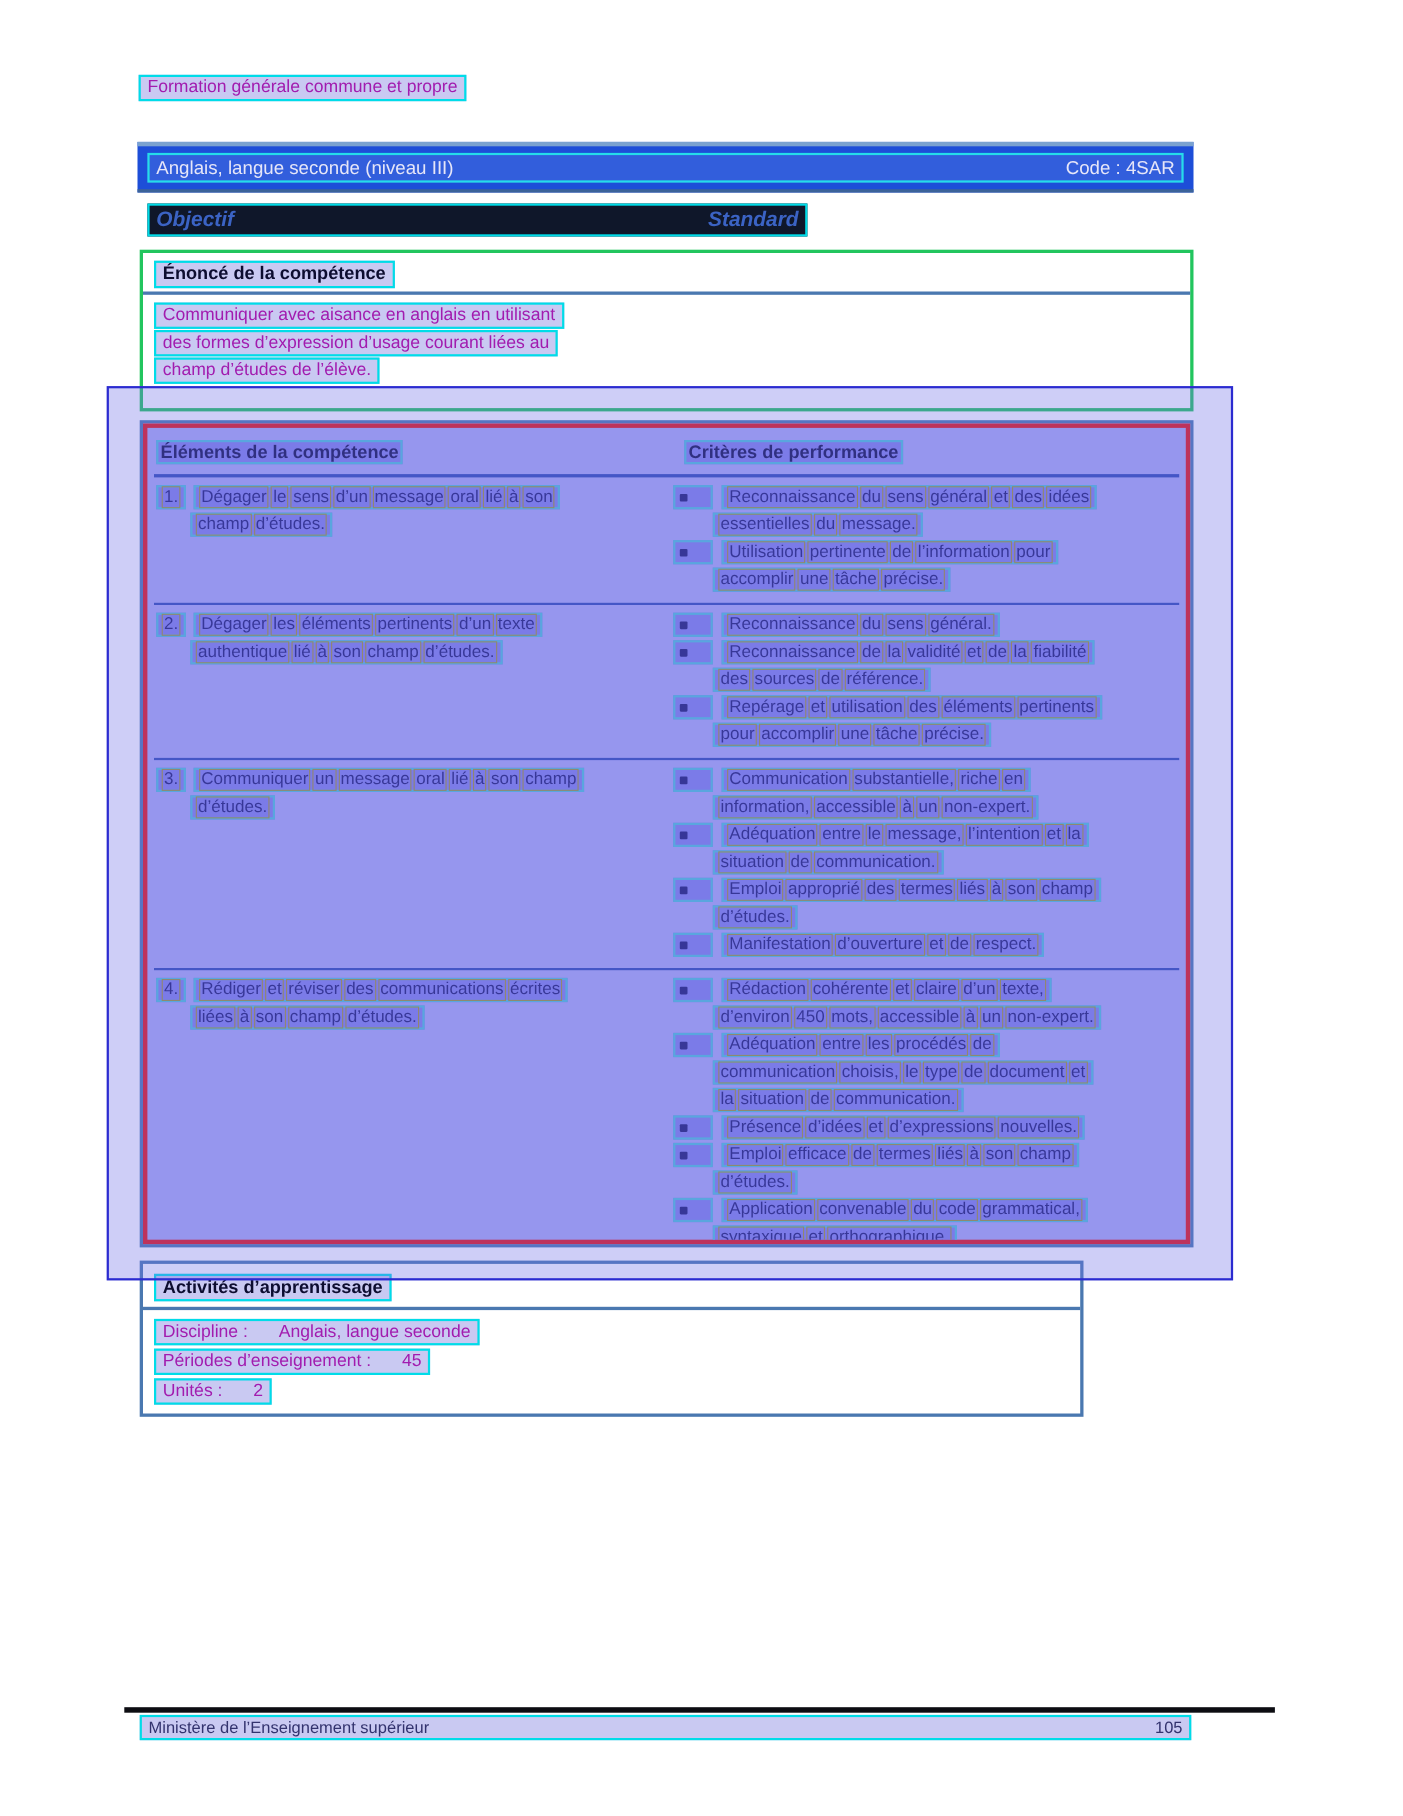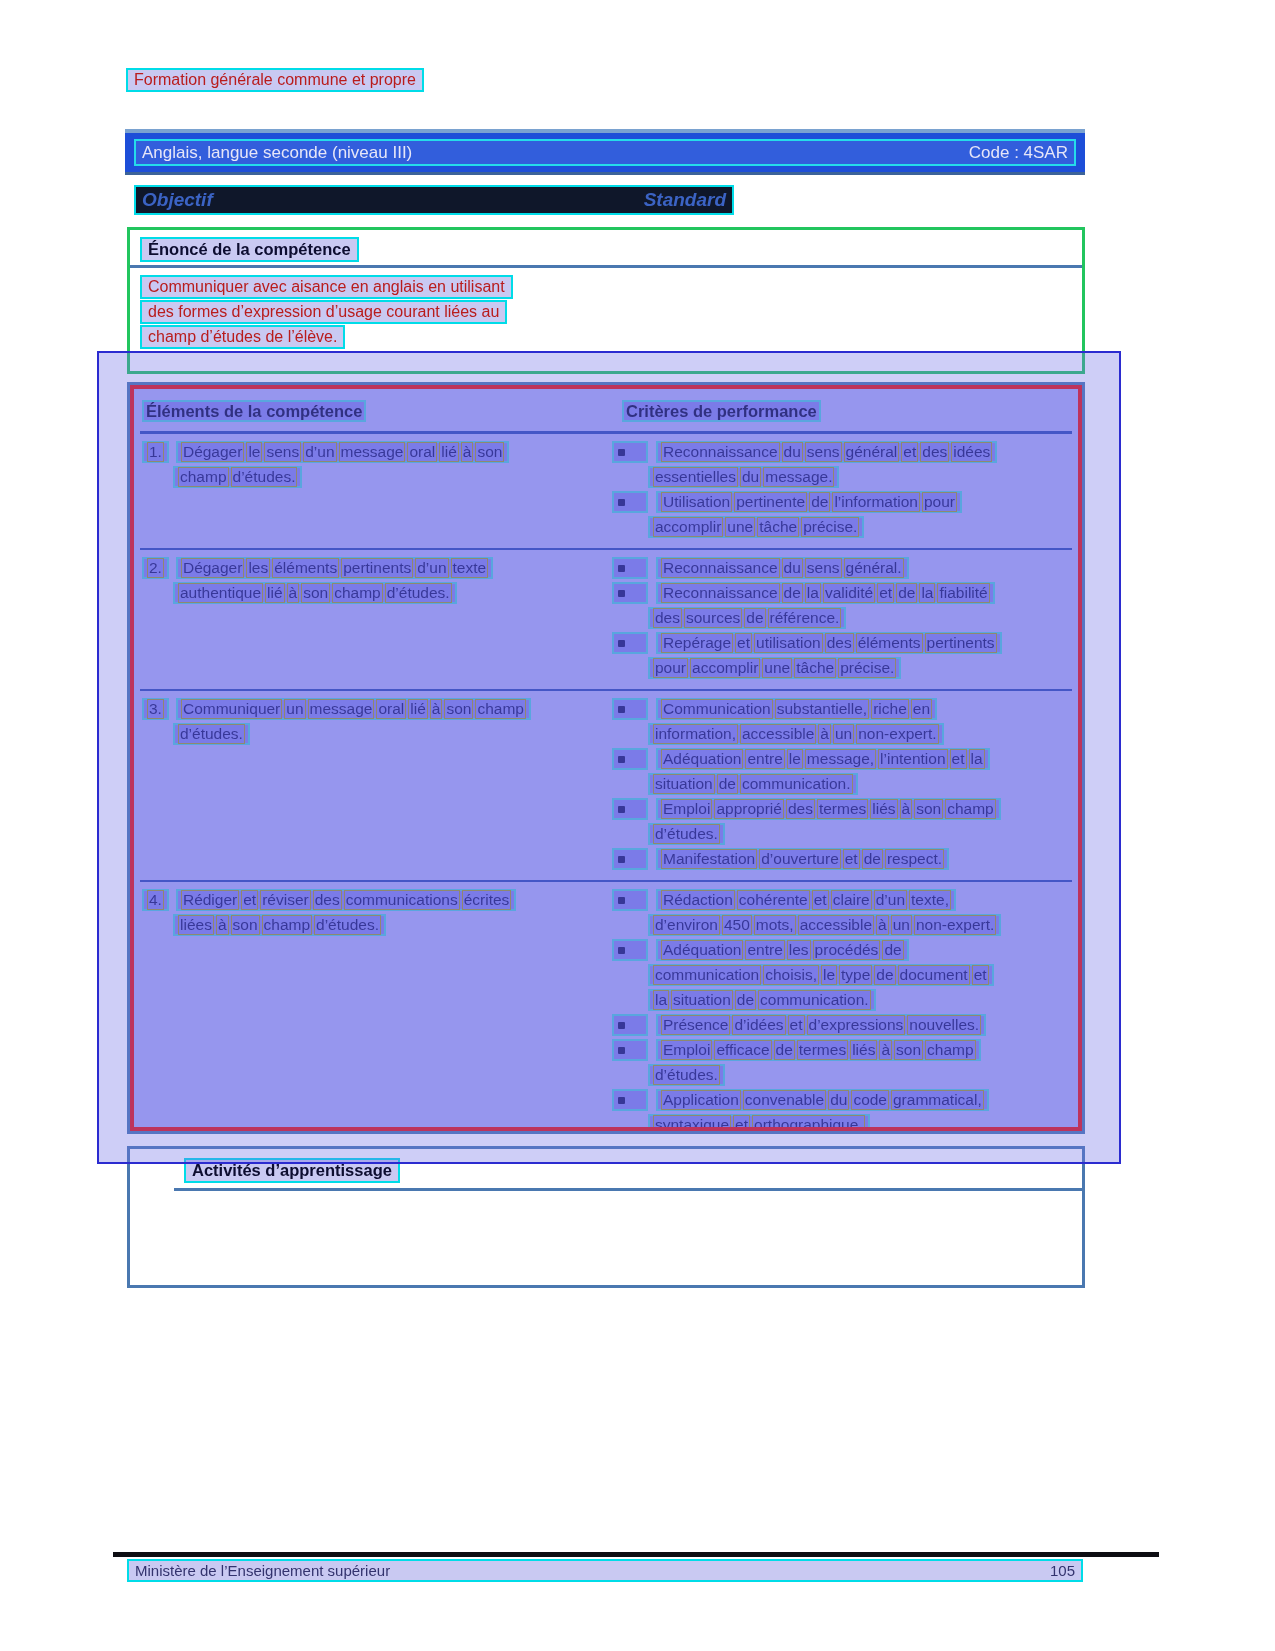--- a/index.html
+++ b/index.html
@@ -6,21 +6,21 @@
   body {
     width:1275px; height:1651px; position:relative; background:#ffffff;
     font-family:"Liberation Sans", sans-serif; color:#1b1b70;
     overflow:hidden;
   }
   .abs { position:absolute; }
 
   
   .hl {
     display:inline-block; background:#c9c9f2; border:2px solid #00dce8;
-    padding:1px 6px; color:#b91c1c; white-space:nowrap;
+    padding:1px 6px; color:#a21caf; white-space:nowrap;
   }
 
   
   #top-label { left:126px; top:68px; font-size:16px; }
 
   
   #header-bar {
     left:125px; top:129px; width:960px; height:46px; background:#1d4ed8;
     border-top:4px solid #7aa2d0; border-bottom:3px solid #3c6399; box-sizing:border-box;
   }
@@ -83,22 +83,22 @@
   .w { outline:1px solid rgba(163,148,40,0.95); padding:0 1px; margin:0 2px; white-space:pre; }
   .el-line, .cr-line { display:flex; margin:0 0 3px 2px; }
   .numbox { margin-right:7px; }
   .el-cont { margin-left:33px; }
   .cr-cont { margin-left:38px; }
   .bullet-box { width:28px; margin-right:8px; justify-content:flex-start; }
   .bullet-dot { width:7px; height:7px; background:#1b1b70; border-radius:1px; margin-left:2px; }
 
   
   #activites-box {
-    left:127px; top:1146px; width:958px; height:142px; box-sizing:border-box;
-    border:3px solid #4a78b0; background:#ffffff;padding-left:44px;
+    left:127px; top:1146px; width:858px; height:142px; box-sizing:border-box;
+    border:3px solid #4a78b0; background:#ffffff;
   }
   #activites-box .box-title-row { height:42px; border-bottom:3px solid #4a78b0; padding:9px 0 0 10px; box-sizing:border-box; }
   #activites-rows { padding:8px 0 0 10px; }
   #activites-rows .act-row { margin-bottom:3px; font-size:16px; }
   .act-val { margin-left:28px; }
 
   
   #footer-rule { left:113px; top:1552px; width:1046px; height:5px; background:#0d0d12; }
   #footer-row {
     left:127px; top:1559px; width:956px; box-sizing:border-box;
@@ -532,19 +532,24 @@
       </div>
   </div>
 </div>
 
 <div class="abs" id="big-overlay"></div>
 
 <div class="abs" id="activites-box">
   <div class="box-title-row">
     <span class="hl box-title">Activités d’apprentissage</span>
   </div>
+  <div id="activites-rows">
+      <div class="act-row"><span class="hl"><span>Discipline :</span><span class="act-val">Anglais, langue seconde</span></span></div>
+      <div class="act-row"><span class="hl"><span>Périodes d’enseignement :</span><span class="act-val">45</span></span></div>
+      <div class="act-row"><span class="hl"><span>Unités :</span><span class="act-val">2</span></span></div>
+    </div>
 </div>
 
 <div class="abs" id="footer-rule"></div>
 <div class="abs" id="footer-row">
   <span>Ministère de l’Enseignement supérieur</span>
   <span>105</span>
 </div>
 
 </body></html>

